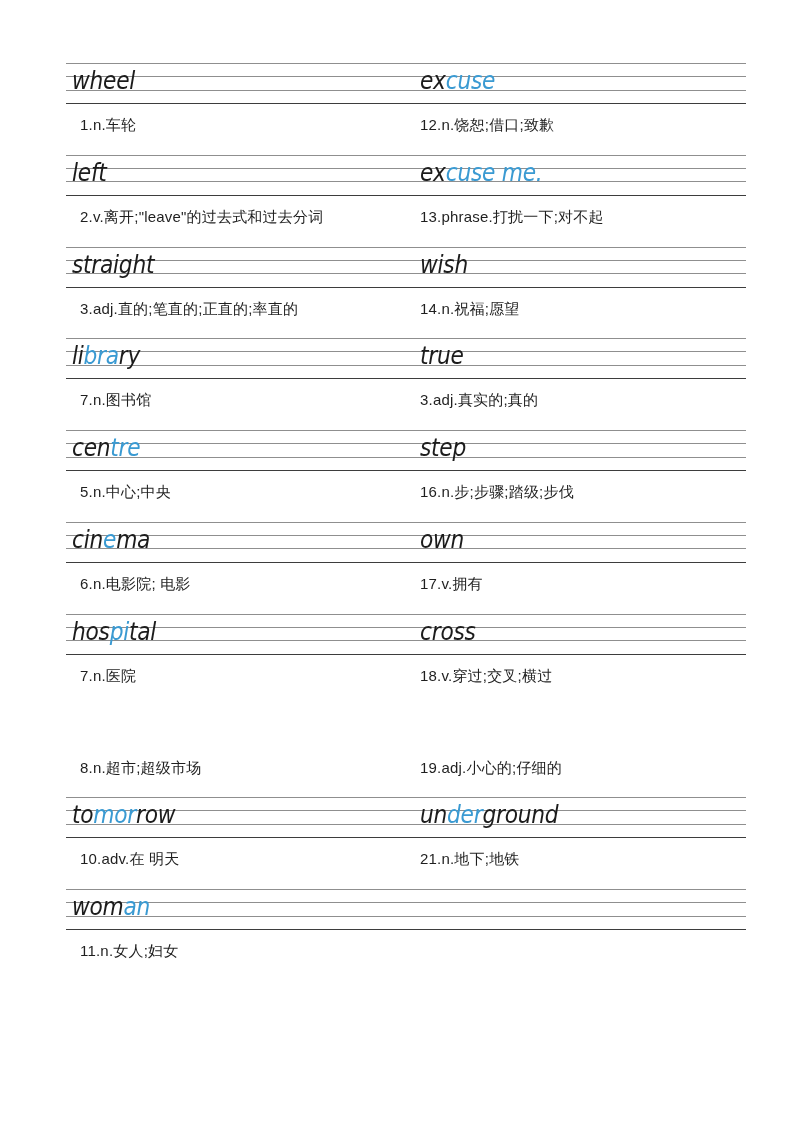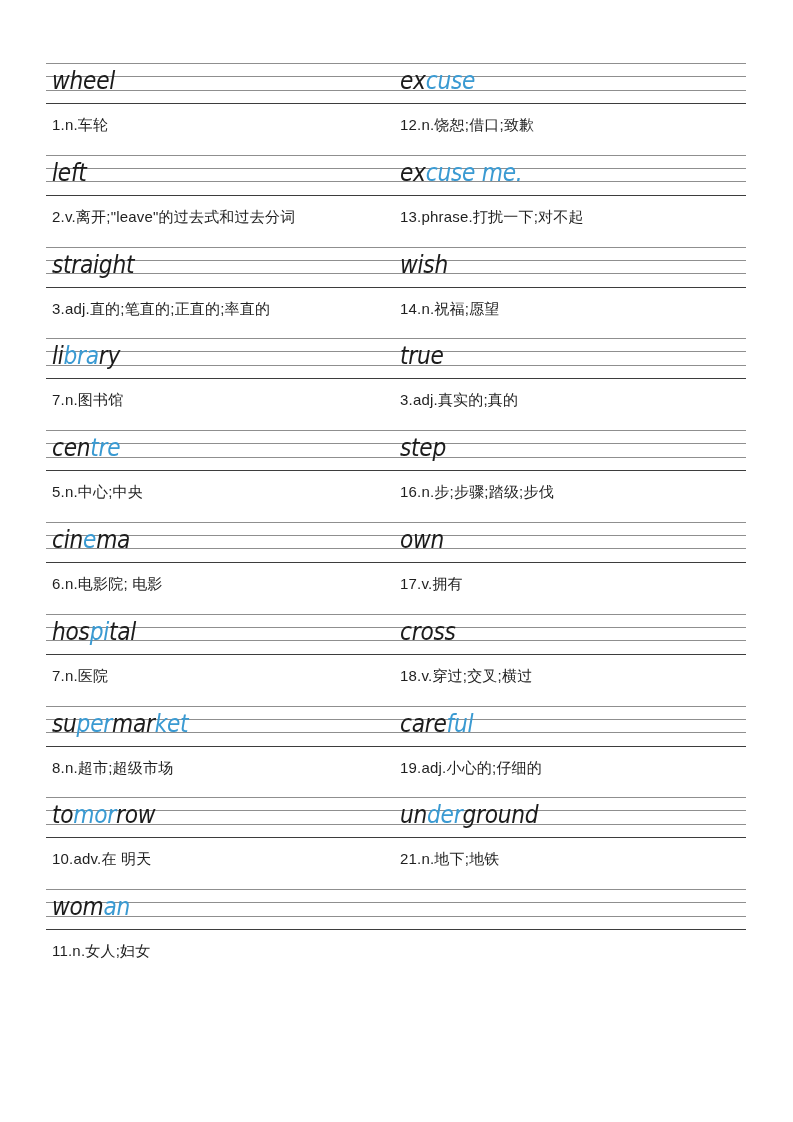--- a/index.html
+++ b/index.html
@@ -9,21 +9,21 @@
     --line4:#3d3d3d;
     --deftext:#1f1f1f;
   }
   html,body{margin:0;padding:0;}
   body{
     width:793px;height:1122px;position:relative;overflow:hidden;
     background:#ffffff;
     font-family:"Liberation Sans",sans-serif;
   }
   .sheet{position:absolute;left:46px;top:63px;width:700px;}
-  .row{position:relative;height:91.8px;}
+  .row{position:relative;height:91.8px;margin-left:20px;}
   .grid4{position:absolute;top:0;left:0;width:100%;height:41px;}
   .l{position:absolute;left:0;right:0;height:1px;background:var(--line);}
   .l1{top:0;}
   .l2{top:13px;}
   .l3{top:26.5px;}
   .l4{top:40px;background:var(--line4);}
   .word{
     position:absolute;top:-4px;height:44px;line-height:44px;
     font-family:"DejaVu Sans","Liberation Sans",sans-serif;
     font-style:italic;font-size:25px;letter-spacing:-0.3px;
@@ -32,21 +32,21 @@
   }
   .wleft{left:6px;}
   .wright{left:354px;}
   .wb{color:var(--wordblack);}
   .wu{color:var(--wordblue);}
   .def{
     position:absolute;top:53px;font-size:15px;line-height:18px;
     color:var(--deftext);letter-spacing:0.2px;white-space:pre;
     font-family:"Liberation Sans","DejaVu Sans",sans-serif;
   }
-  .dleft{left:6px;}
+  .dleft{left:14px;}
   .dright{left:354px;text-align:right;}
 </style>
 </head>
 <body style="background: rgb(255, 255, 255);">
 
 <div class="sheet">
 
   <div class="row">
     <div class="grid4">
       <i class="l l1"></i>
@@ -132,28 +132,20 @@
       <i class="l l3"></i>
       <i class="l l4"></i>
       <span class="word wleft"><span class="wb">hos</span><span class="wu">pi</span><span class="wb">tal</span></span>
       <span class="word wright"><span class="wb">cross</span></span>
     </div>
     <div class="def dleft">7.n.医院</div>
     <div class="def dright">18.v.穿过;交叉;横过</div>
   </div>
 
   <div class="row">
-    <div class="grid4">
-      <i class="l l1"></i>
-      <i class="l l2"></i>
-      <i class="l l3"></i>
-      <i class="l l4"></i>
-      <span class="word wleft"><span class="wb">su</span><span class="wu">per</span><span class="wb">mar</span><span class="wu">ket</span></span>
-      <span class="word wright"><span class="wb">care</span><span class="wu">ful</span></span>
-    </div>
     <div class="def dleft">8.n.超市;超级市场</div>
     <div class="def dright">19.adj.小心的;仔细的</div>
   </div>
 
 
   <div class="row">
     <div class="grid4">
       <i class="l l1"></i>
       <i class="l l2"></i>
       <i class="l l3"></i>

